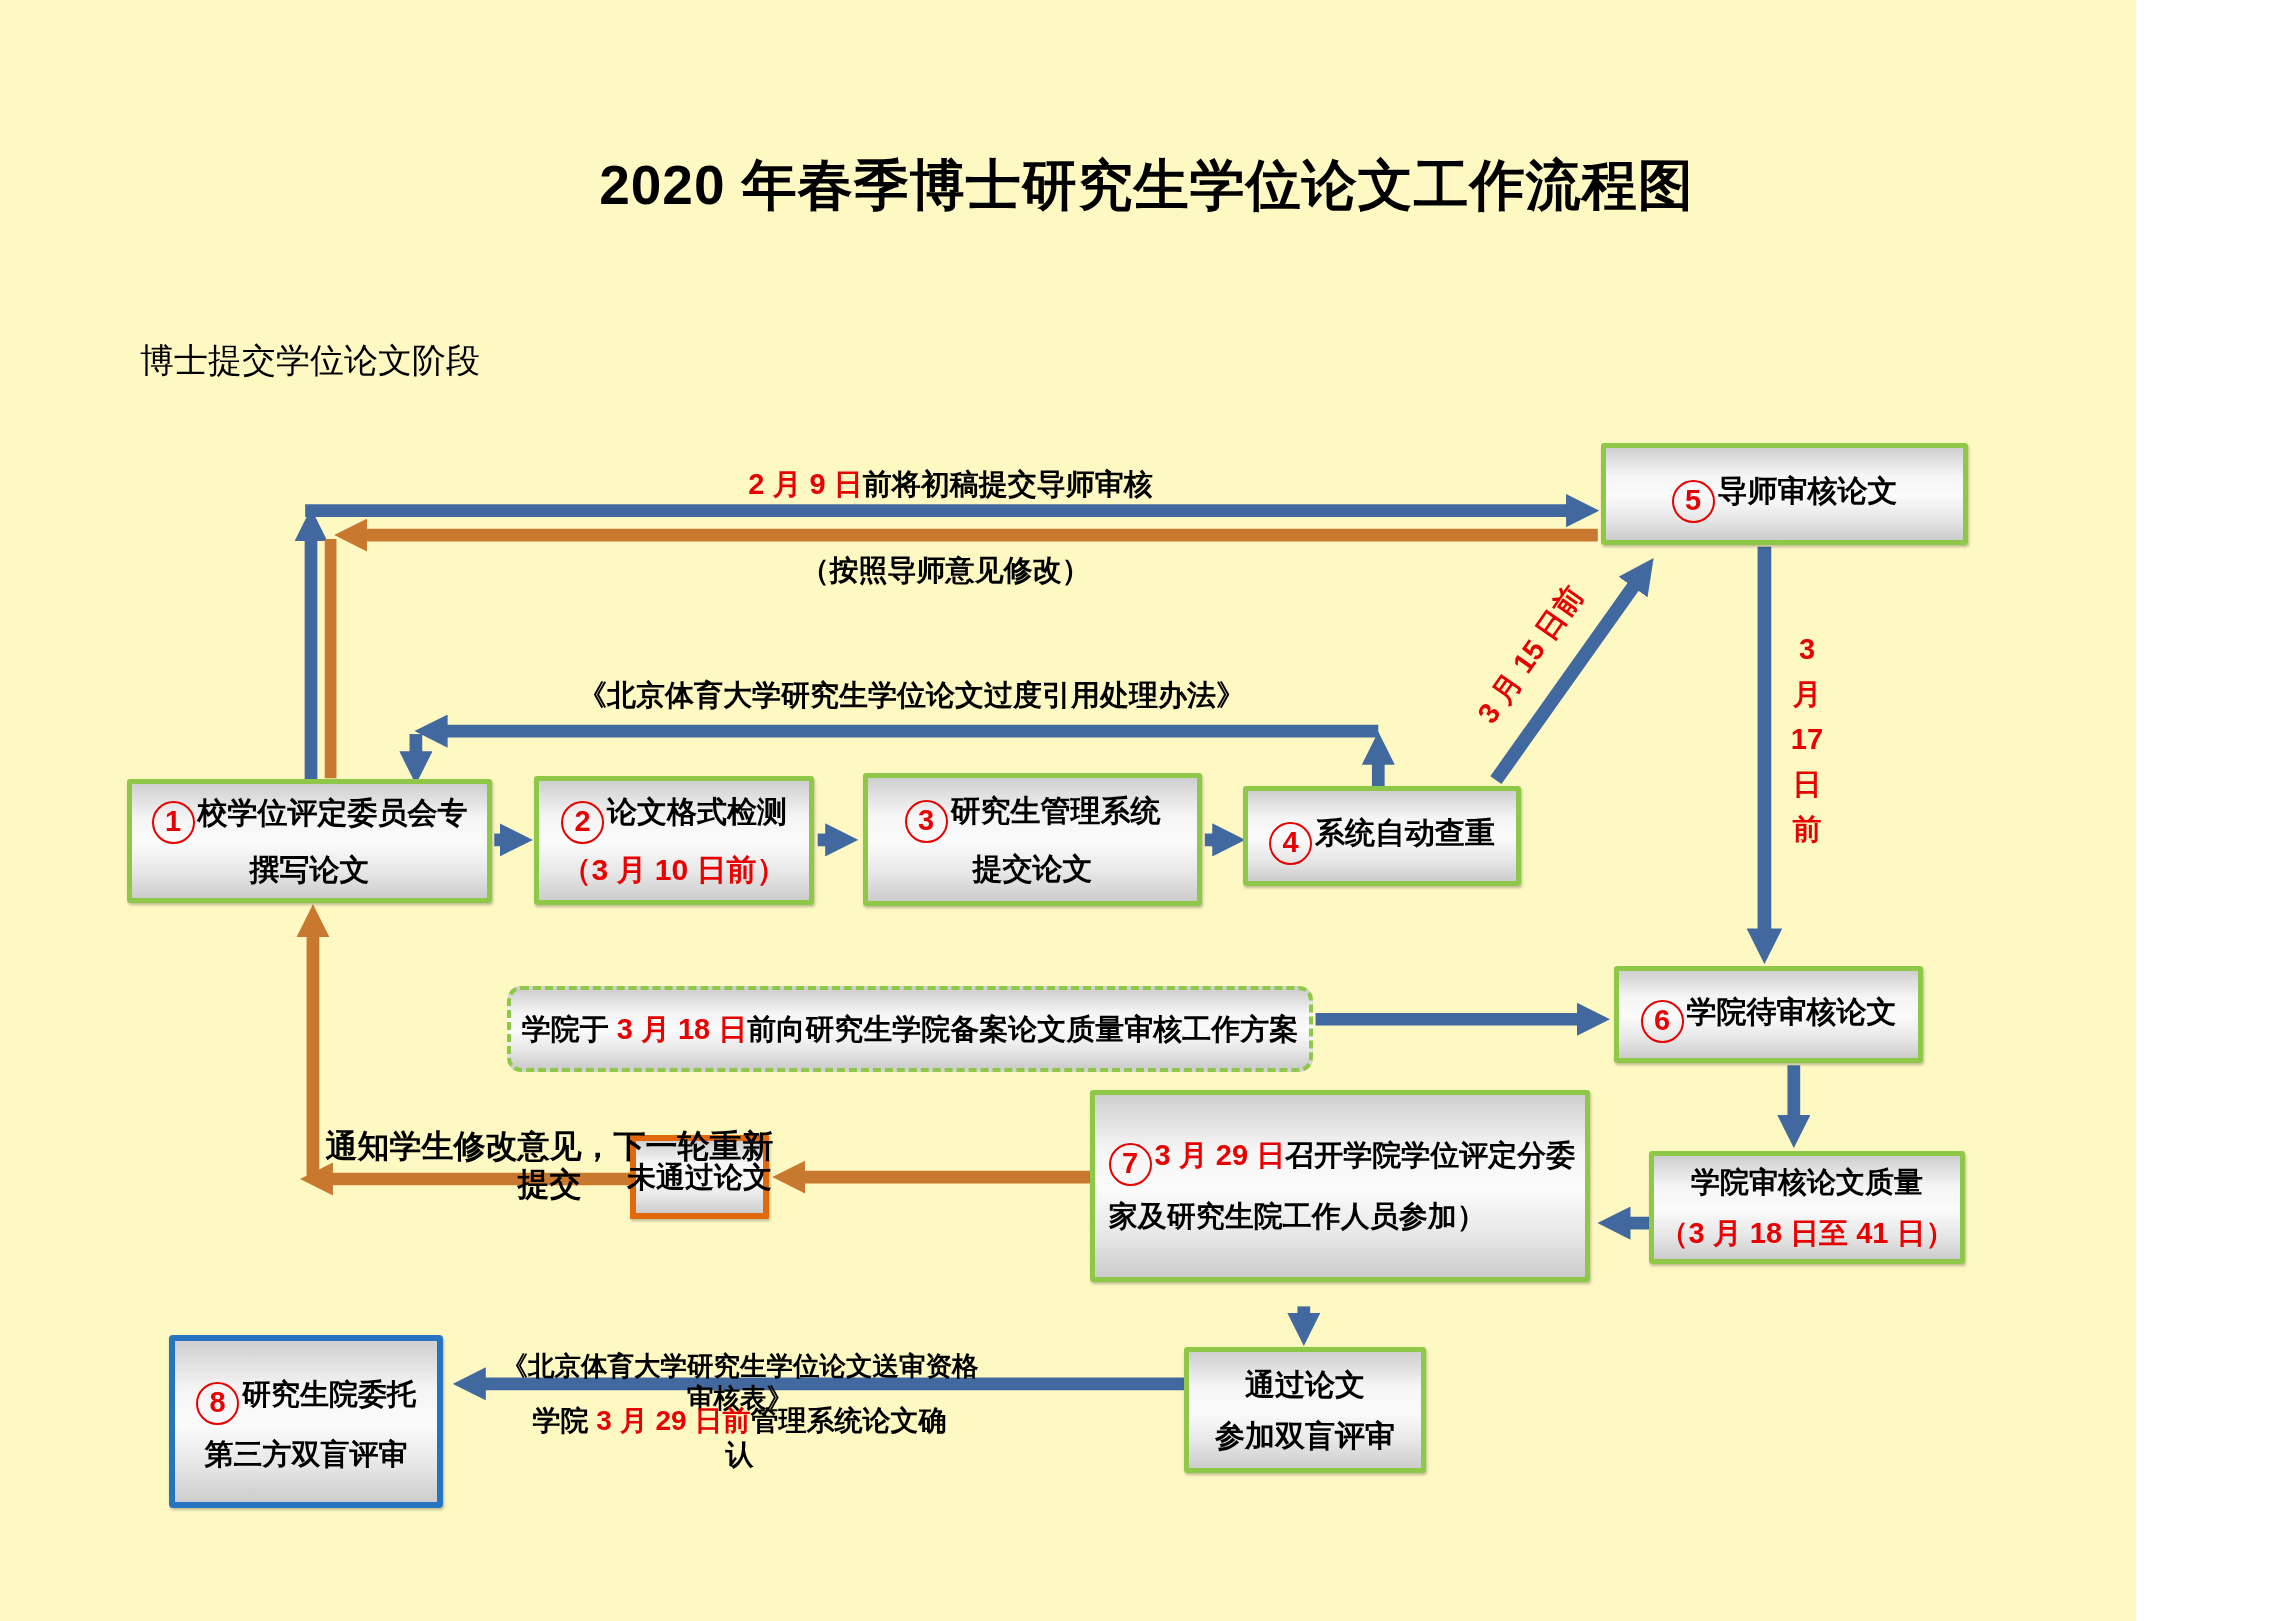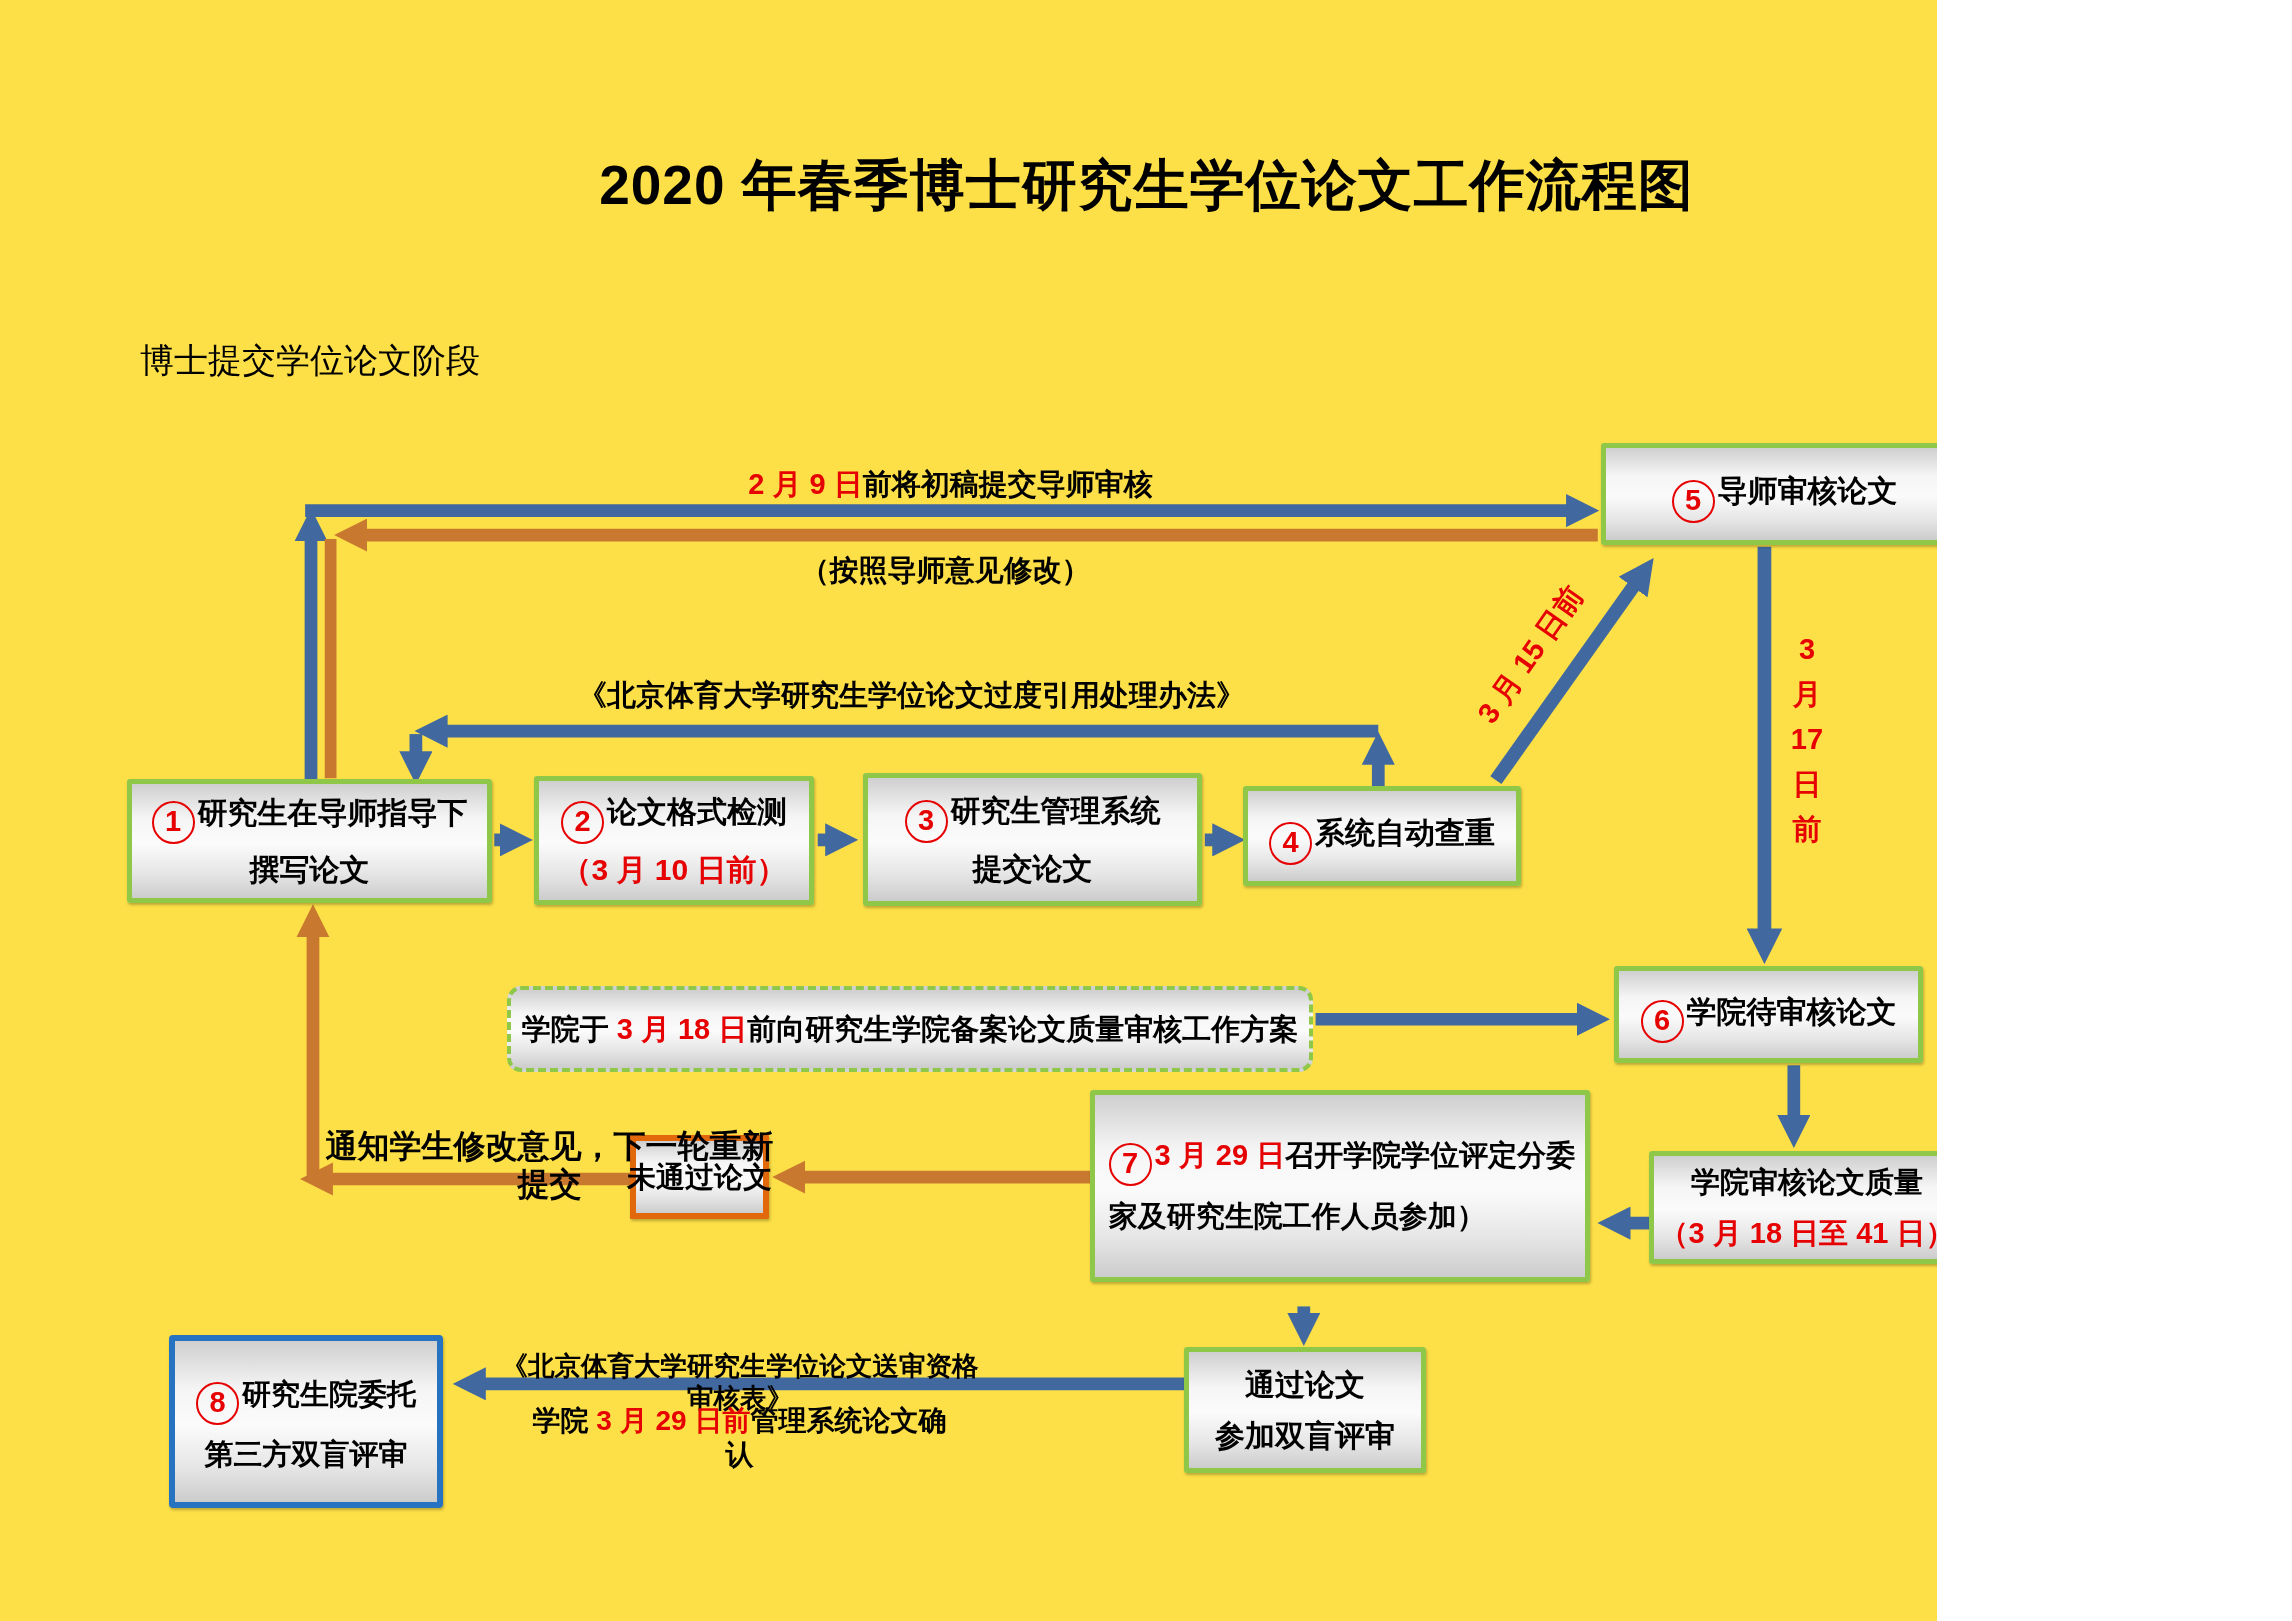--- a/index.html
+++ b/index.html
@@ -1,17 +1,17 @@
 <!DOCTYPE html>
 <html><head>
 <meta charset="utf-8">
 <style>
   html,body{margin:0;padding:0;background:#ffffff;}
   .page{
-    position:relative;width:1937px;height:1621px;background:#fde047;overflow:hidden;
+    position:relative;width:2136px;height:1621px;background:#fef9c3;overflow:hidden;
     font-family:"Liberation Sans","DejaVu Sans",sans-serif;color:#000;
   }
   .arrows{position:absolute;left:0;top:0;z-index:1;}
   .title{
     position:absolute;left:0;top:149px;width:2293px;margin:0;text-align:center;
     font-size:55px;font-weight:bold;z-index:3;letter-spacing:1px;
   }
   .stage{position:absolute;left:140px;top:338px;font-size:34px;font-weight:normal;z-index:3;}
   .lbl{position:absolute;z-index:3;font-weight:bold;font-size:29px;text-align:center;line-height:1.2;}
   .red{color:#e60202;}
@@ -112,21 +112,21 @@
   <div class="vdeadline">3
 月
 17
 日
 前</div>
   <div class="lbl" style="left:319px;top:1127px;width:461px;font-size:32px;"><span>通知学生修改意见，下一轮重新提交</span></div>
   <div class="lbl" style="left:495px;top:1351px;width:490px;font-size:26.5px;"><span>《北京体育大学研究生学位论文送审资格审核表》</span></div>
   <div class="lbl" style="left:519px;top:1404px;width:441px;font-size:28px;"><span>学院 </span><span class="red">3 月 29 日前</span><span>管理系统论文确认</span></div>
 
   <div class="box" style="left:127px;top:779px;width:365px;height:124px;">
-    <div class="bline"><span class="circ">1</span><span><span>研究生在导师指导下</span></span></div>
+    <div class="bline"><span class="circ">1</span><span><span>校学位评定委员会专</span></span></div>
     <div class="bline"><span><span>撰写论文</span></span></div>
   </div>
 
   <div class="box" style="left:534px;top:776px;width:280px;height:129px;">
     <div class="bline"><span class="circ">2</span><span><span>论文格式检测</span></span></div>
     <div class="bline"><span><span class="red">（3 月 10 日前）</span></span></div>
   </div>
 
   <div class="box" style="left:863px;top:773px;width:339px;height:133px;">
     <div class="bline"><span class="circ">3</span><span><span>研究生管理系统</span></span></div>

